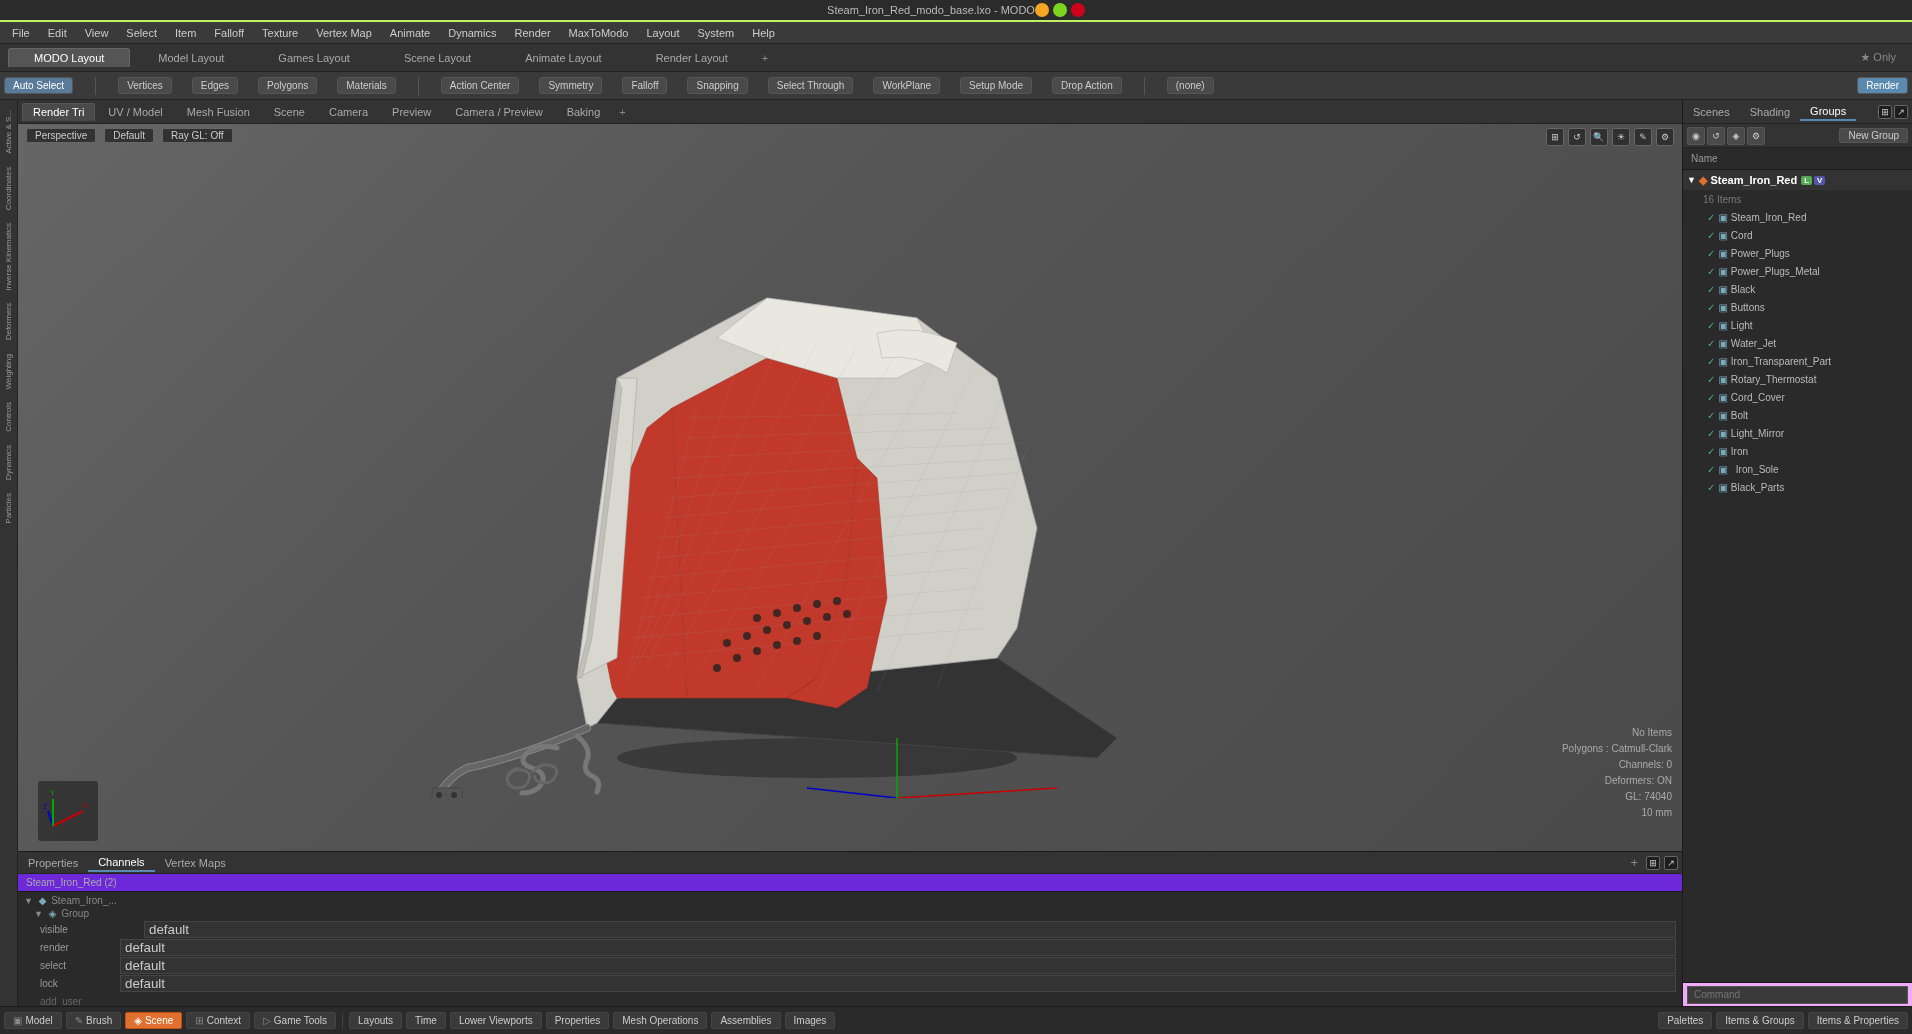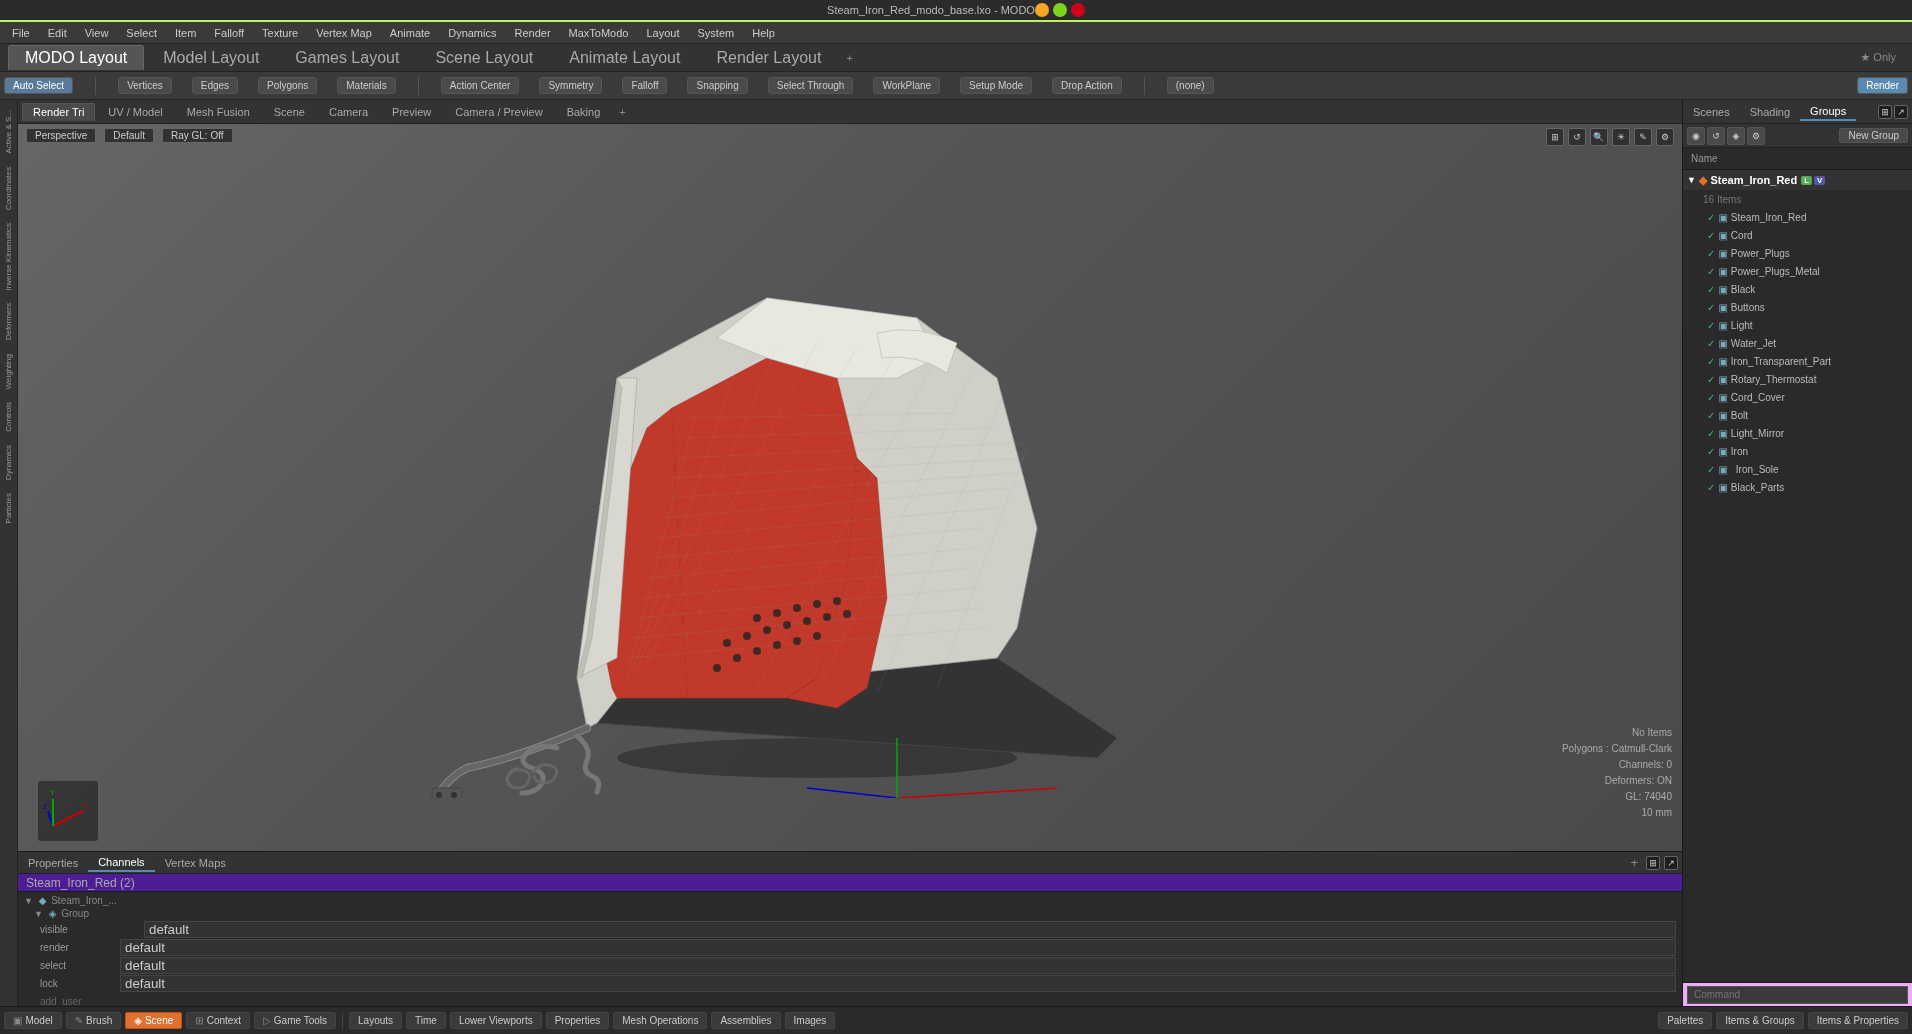--- a/index.html
+++ b/index.html
@@ -24,21 +24,21 @@
     .menu-item {
       padding: 2px 8px; color: #ccc; cursor: pointer; border-radius: 2px; font-size: 11px;
     }
 
     
     #layout-tabs {
       width: 100%; height: 28px; background: #333; display: flex; align-items: center;
       padding: 0 8px; border-bottom: 1px solid #222; gap: 2px;
     }
     .layout-tab {
-      padding: 3px 16px; color: #aaa; cursor: pointer; font-size: 16px; border-radius: 3px 3px 0 0;
+      padding: 3px 25px; color: #aaa; cursor: pointer; font-size: 11px; border-radius: 3px 3px 0 0;
       border: 1px solid transparent; border-bottom: none;
     }
     .layout-tab.active { background: #555; color: #fff; border-color: #666; }
     .layout-tab-star { margin-left: auto; color: #888; font-size: 11px; padding: 3px 8px; }
     .layout-tab-plus { color: #888; padding: 3px 6px; cursor: pointer; }
 
     
     #toolbar {
       width: 100%; height: 28px; background: #3a3a3a; display: flex; align-items: center;
       padding: 0 4px; gap: 20px; border-bottom: 1px solid #222;
@@ -167,22 +167,22 @@
     #props-tabs {
       height: 22px; background: #333; display: flex; align-items: center; border-bottom: 1px solid #222;
     }
     .props-tab {
       padding: 2px 10px; color: #aaa; cursor: pointer; font-size: 11px;
     }
     .props-tab.active { color: #fff; border-bottom: 2px solid #5a8ab0; }
     .props-tab-plus { margin-left: auto; color: #888; padding: 2px 8px; cursor: pointer; font-size: 13px; }
 
     #props-header {
-      height: 18px; background: #4c1d95; display: flex; align-items: center;
-      padding: 0 8px; font-size: 12px; color: #aaa; border-bottom: 1px solid #1a1a1a;
+      height: 18px; background: #6d28d9; display: flex; align-items: center;
+      padding: 0 8px; font-size: 10px; color: #aaa; border-bottom: 1px solid #1a1a1a;
     }
     #props-content { flex: 1; overflow-y: auto; padding: 2px; }
     .prop-row { display: flex; align-items: center; padding: 1px 4px; font-size: 10px; color: #bbb; height: 18px; }
     .prop-row .prop-name { width: 80px; color: #999; }
     .prop-row .prop-value { flex: 1; background: #333; border: 1px solid #444; padding: 0 4px; color: #ccc; }
     .prop-section { padding: 1px 4px; font-size: 10px; color: #888; }
 
     
     #command-bar {
       height: 24px; background: #f0abfc; display: flex; align-items: center;

